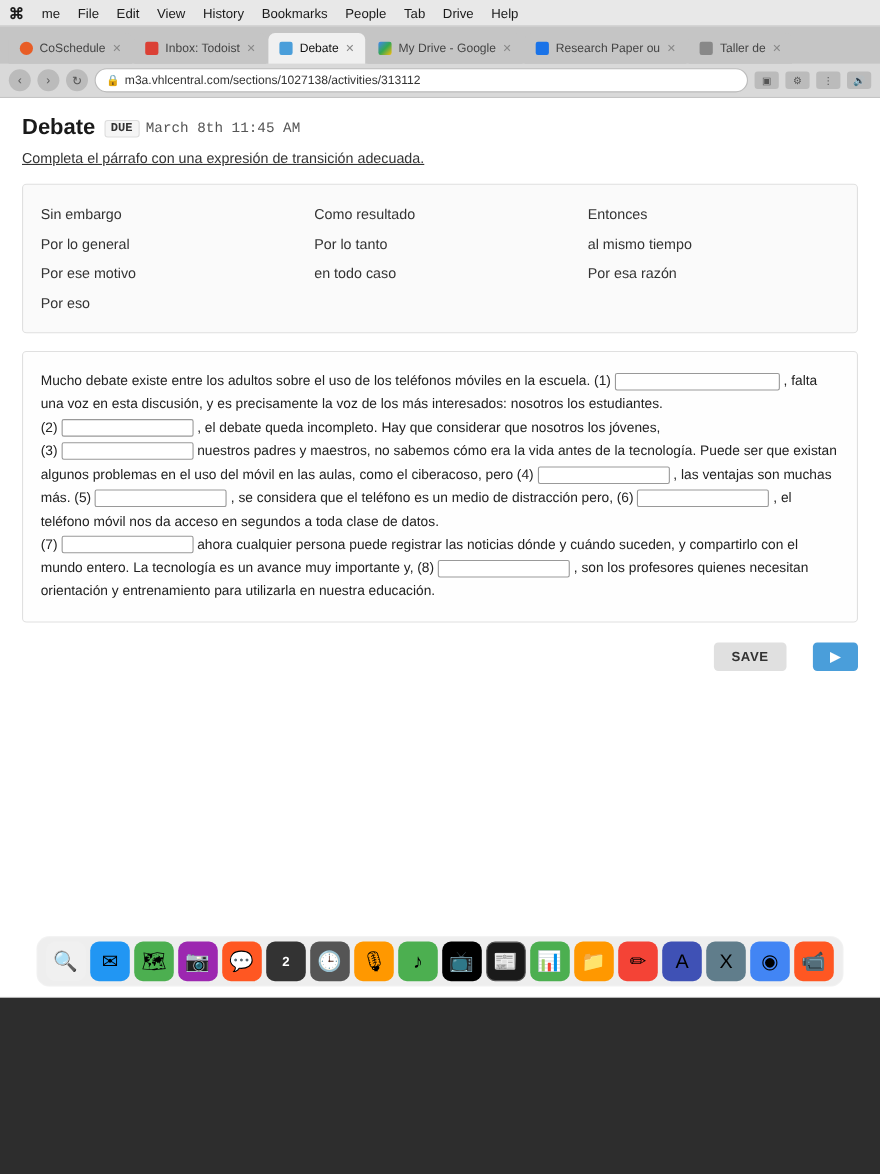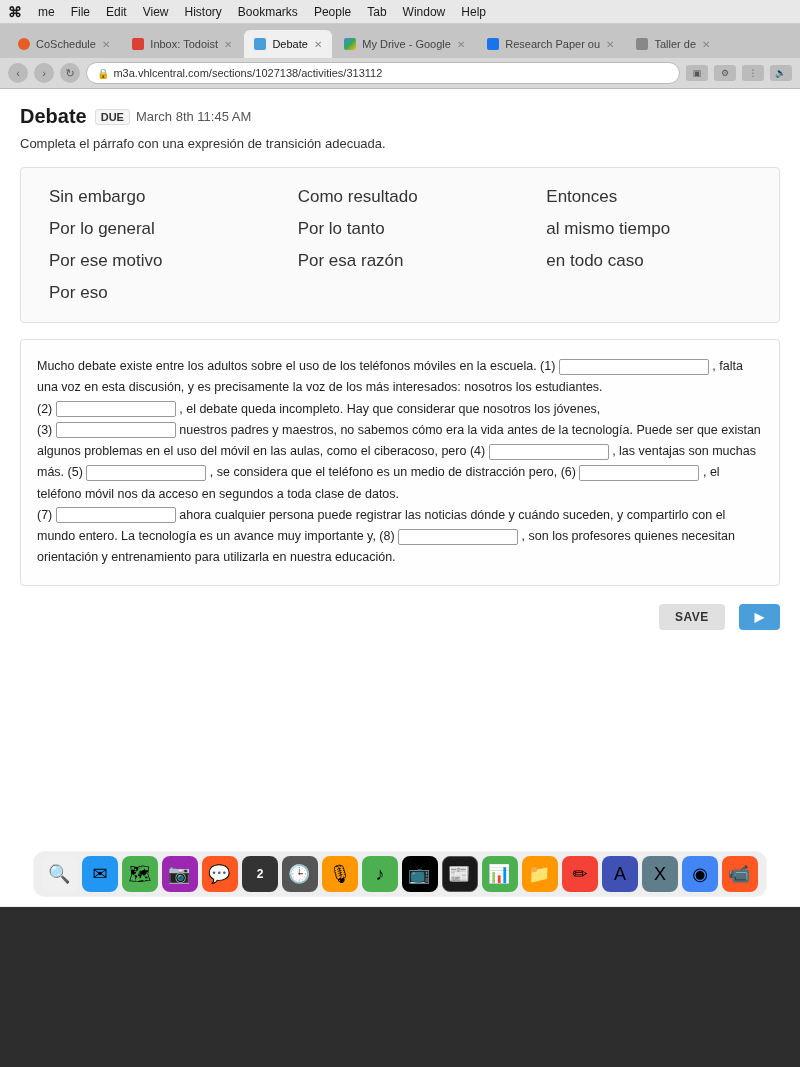--- a/index.html
+++ b/index.html
@@ -194,55 +194,56 @@
       align-items: center;
       gap: 8px;
     }
     .due-badge {
       display: flex;
       align-items: center;
       gap: 6px;
       font-size: 13px;
       font-weight: normal;
       color: #555;
+      font-family: Liberation Mono, monospace;
     }
     .due-label {
       background: #f5f5f5;
       border: 1px solid #ddd;
       border-radius: 3px;
       padding: 1px 5px;
       font-size: 11px;
       font-weight: bold;
       color: #333;
     }
 
     .instruction {
       font-size: 13px;
       color: #333;
       margin-bottom: 16px;
+      text-decoration: underline;
     }
 
     
     .word-bank {
       border: 1px solid #e0e0e0;
       border-radius: 4px;
       padding: 16px;
       margin-bottom: 16px;
       background: #fafafa;
     }
     .word-bank-grid {
       display: grid;
       grid-template-columns: 1fr 1fr 1fr;
       gap: 6px 20px;
     }
     .word-item {
-      font-size: 17px;
+      font-size: 13px;
       color: #333;
       padding: 3px 0;
-      margin-left: 12px;
     }
 
     
     .passage-box {
       border: 1px solid #e0e0e0;
       border-radius: 4px;
       padding: 16px;
       background: #fefefe;
       font-size: 12.5px;
       line-height: 1.7;
@@ -353,21 +354,21 @@
     <div class="menu-bar">
       <span class="menu-bar-apple">⌘</span>
       <span class="menu-bar-item">me</span>
       <span class="menu-bar-item">File</span>
       <span class="menu-bar-item">Edit</span>
       <span class="menu-bar-item">View</span>
       <span class="menu-bar-item">History</span>
       <span class="menu-bar-item">Bookmarks</span>
       <span class="menu-bar-item">People</span>
       <span class="menu-bar-item">Tab</span>
-      <span class="menu-bar-item">Window</span>
+      <span class="menu-bar-item">Drive</span>
       <span class="menu-bar-item">Help</span>
       <span style="margin-left:auto">
         <span class="green-dot"></span>
       </span>
     </div>
 
     <div class="browser-chrome">
 
       <div class="tab-bar">
         <div class="tab">
@@ -438,23 +439,23 @@
           <span class="word-item">Sin embargo</span>
           <span class="word-item">Como resultado</span>
           <span class="word-item">Entonces</span>
 
 
           <span class="word-item">Por lo general</span>
           <span class="word-item">Por lo tanto</span>
           <span class="word-item">al mismo tiempo</span>
 
           <span class="word-item">Por ese motivo</span>
+          <span class="word-item">en todo caso</span>
+
           <span class="word-item">Por esa razón</span>
-
-          <span class="word-item">en todo caso</span>
           <span class="word-item">Por eso</span>
           <span class="word-item"></span>
         </div>
       </div>
 
       <div class="passage-box">
         <span>Mucho debate existe entre los adultos sobre el uso de los teléfonos móviles en la escuela. (1) </span>
         <input class="fill-blank wide" type="text" value="" style="">
         <span>, falta una voz en esta discusión, y es precisamente la voz de los más interesados: nosotros los estudiantes.</span>
         <br>
@@ -472,21 +473,21 @@
         <input class="fill-blank" type="text" value="" style="">
         <span>, el teléfono móvil nos da acceso en segundos a toda clase de datos.</span>
         <br>
         <span>(7) </span>
         <input class="fill-blank" type="text" value="" style="">
         <span> ahora cualquier persona puede registrar las noticias dónde y cuándo suceden, y compartirlo con el mundo entero. La tecnología es un avance muy importante y, (8) </span>
         <input class="fill-blank" type="text" value="" style="">
         <span>, son los profesores quienes necesitan orientación y entrenamiento para utilizarla en nuestra educación.</span>
       </div>
 
-      <div style="height: 50px; display: flex; align-items: center; justify-content: flex-end; padding-top: 12px; gap: 14px;">
+      <div style="height: 50px; display: flex; align-items: center; justify-content: flex-end; padding-top: 12px; gap: 24px;">
         <button class="save-btn">SAVE</button>
         <button class="submit-btn">▶</button>
       </div>
 
     </div>
   </div>
 
   <div class="keyboard-area">
     <div class="macbook-label">MacBook Air</div>
 

